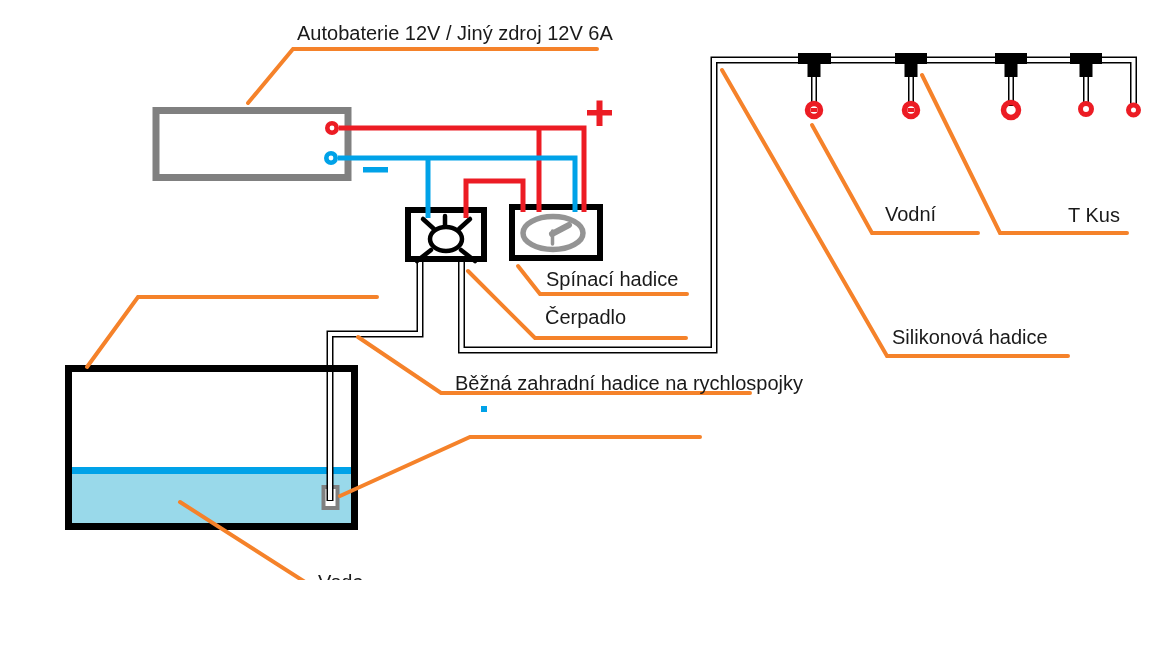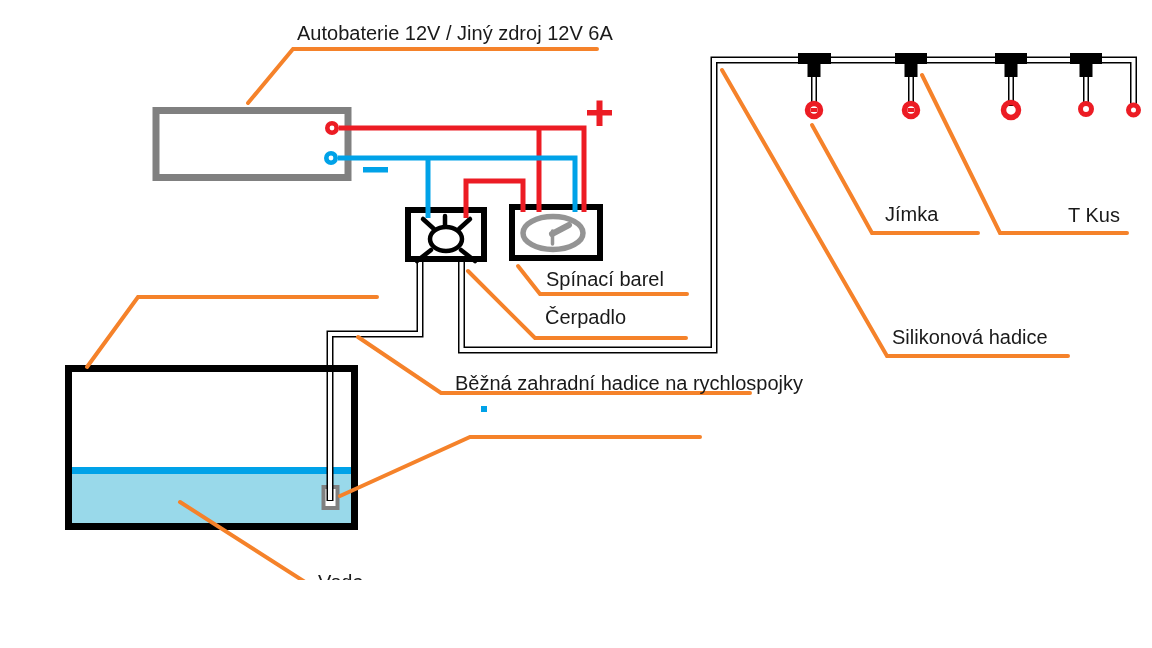--- a/index.html
+++ b/index.html
@@ -160,22 +160,22 @@
     <path class="leader" d="M 358 337 L 441 393 H 750"></path>
     <path class="leader" d="M 340 496 L 470 437 H 700"></path>
     <path class="leader" d="M 180 502 L 305 582 H 568"></path>
     <path class="leader" d="M 812 125 L 872 233 H 978"></path>
     <path class="leader" d="M 922 75 L 1000 233 H 1127"></path>
     <path class="leader" d="M 722 70 L 887 356 H 1068"></path>
   </g>
 </svg>
 
 <div class="lbl" style="left:297px;top:22px">Autobaterie 12V / Jiný zdroj 12V 6A</div>
-<div class="lbl" style="left:546px;top:268px">Spínací barel</div>
+<div class="lbl" style="left:546px;top:268px">Spínací hadice</div>
 <div class="lbl" style="left:545px;top:306px">Čerpadlo</div>
 <div class="lbl" style="left:455px;top:372px">Běžná zahradní hadice na rychlospojky</div>
 <div class="blue-dot" style="left:481px;top:406px"></div>
 <div class="lbl" style="left:318px;top:571px">Voda</div>
-<div class="lbl" style="left:885px;top:203px">Jímka</div>
+<div class="lbl" style="left:885px;top:203px">Vodní</div>
 <div class="lbl" style="left:1068px;top:204px">T Kus</div>
 <div class="lbl" style="left:892px;top:326px">Silikonová hadice</div>
 
 </div>
 
 </body></html>

